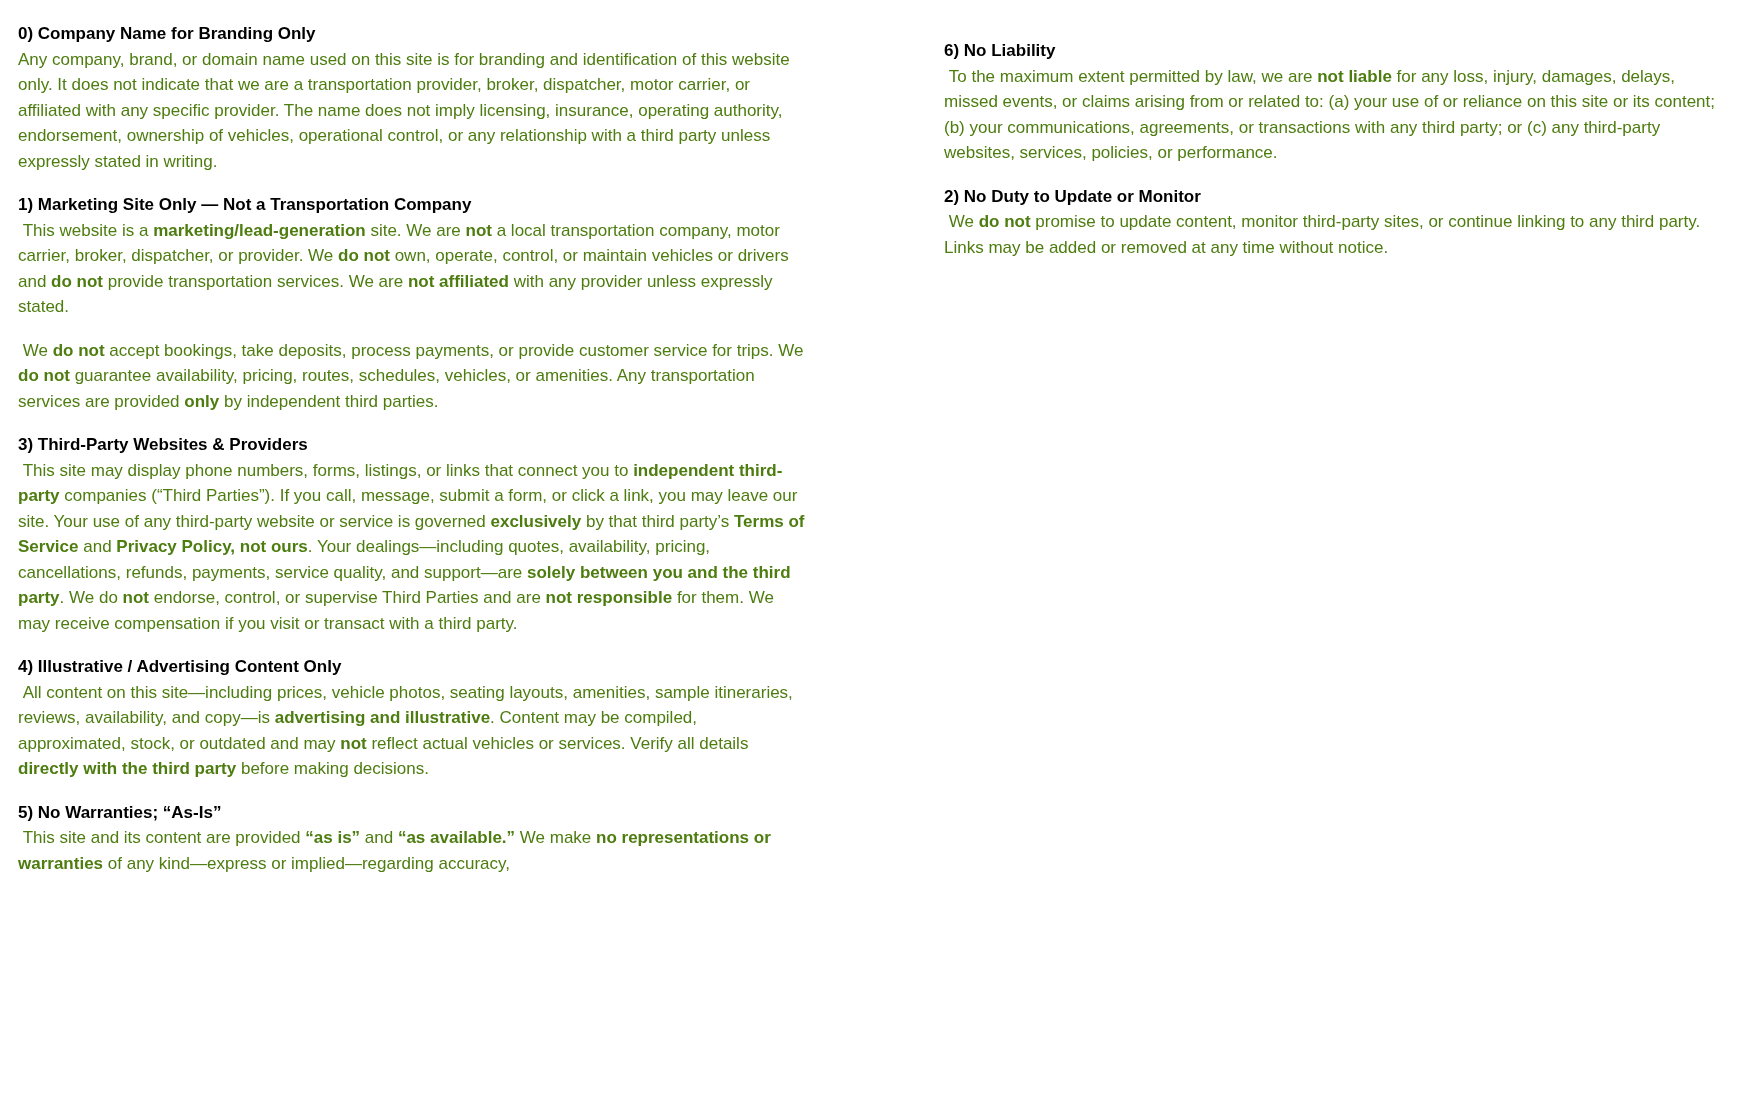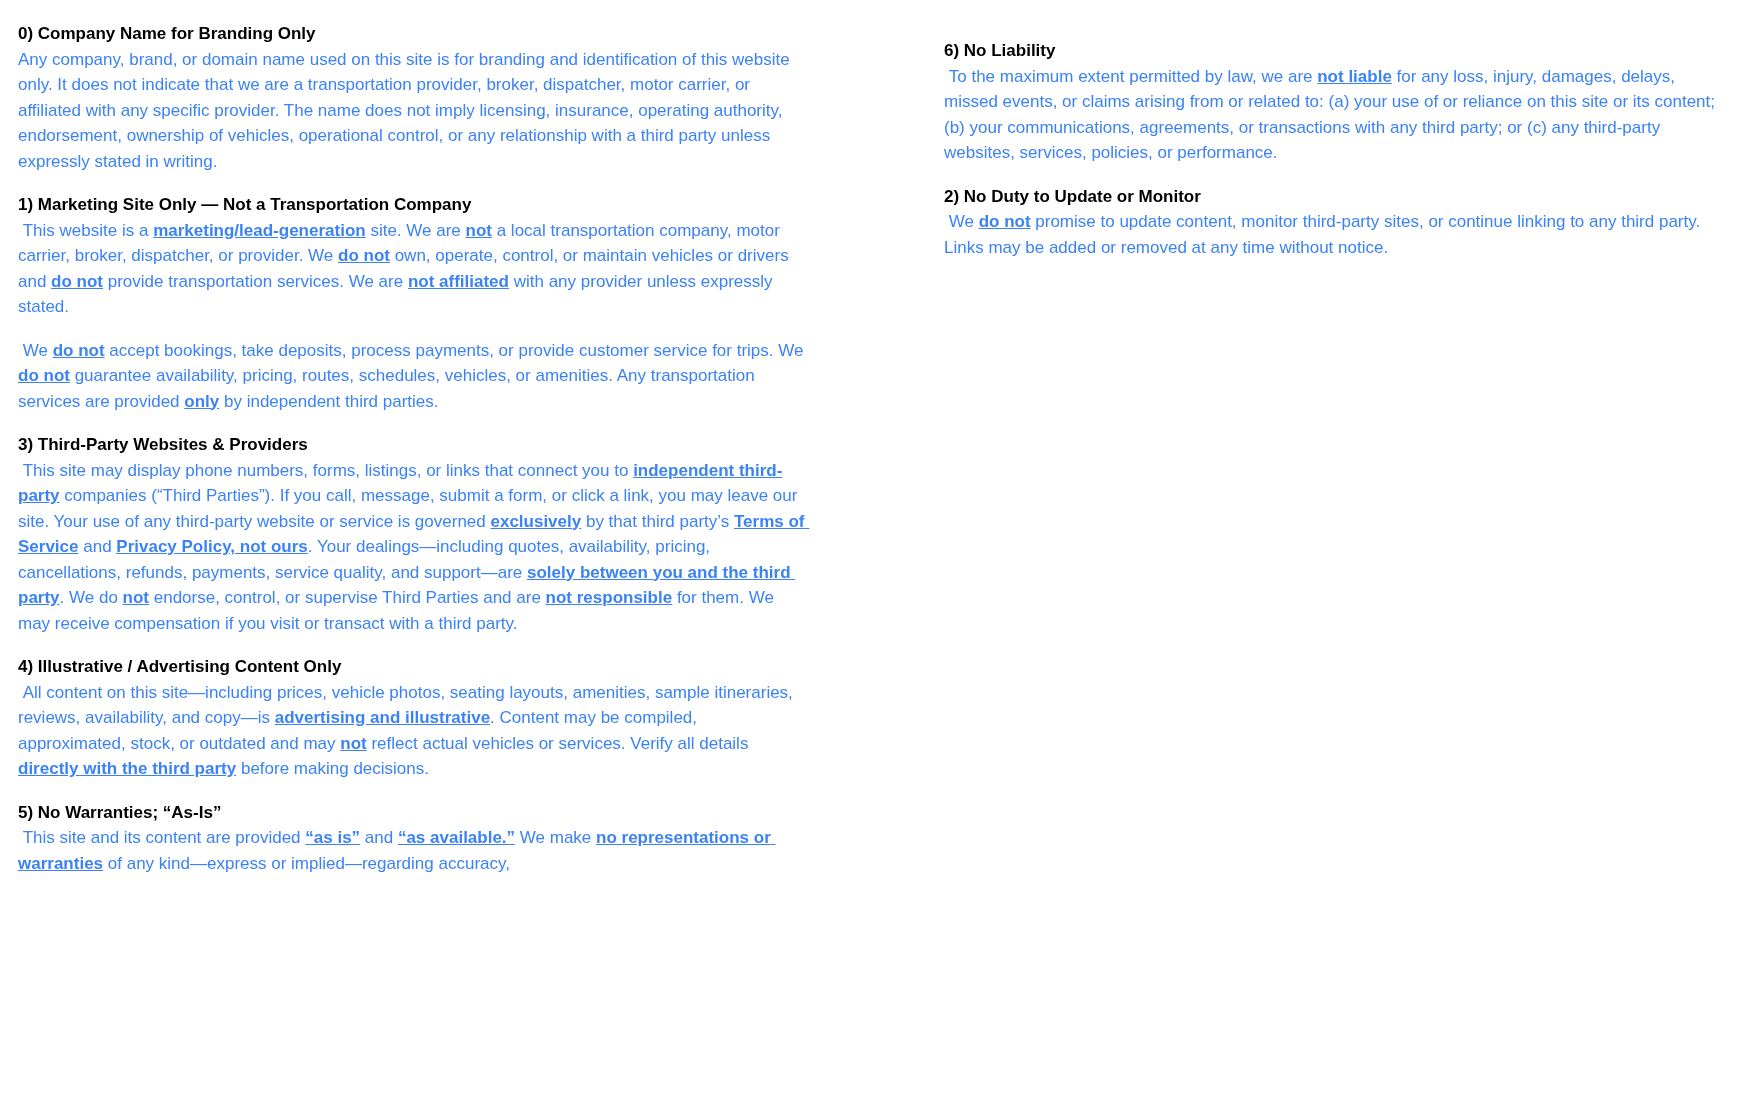--- a/index.html
+++ b/index.html
@@ -34,24 +34,24 @@
     font-size: 17px;
     line-height: 25.5px;
     font-weight: 700;
     color: #000000;
   }
   .block p {
     margin: 0;
     font-size: 17px;
     line-height: 25.5px;
     font-weight: 400;
-    color: #3b82f6;
+    color: #4d7c0f;
     white-space: pre-wrap;
   }
-  .run.bold { font-weight: 700; text-decoration: underline; }
+  .run.bold { font-weight: 700; }
 </style>
 </head>
 <body>
 
 <div class="page">
   <div class="col col-left">
       <section class="block">
         <h2>0) Company Name for Branding Only</h2>
         <p><span class="run">Any company, brand, or domain name used on this site is for branding and identification of this website only. It does not indicate that we are a transportation provider, broker, dispatcher, motor carrier, or affiliated with any specific provider. The name does not imply licensing, insurance, operating authority, endorsement, ownership of vehicles, operational control, or any relationship with a third party unless expressly stated in writing.</span></p>
       </section>

